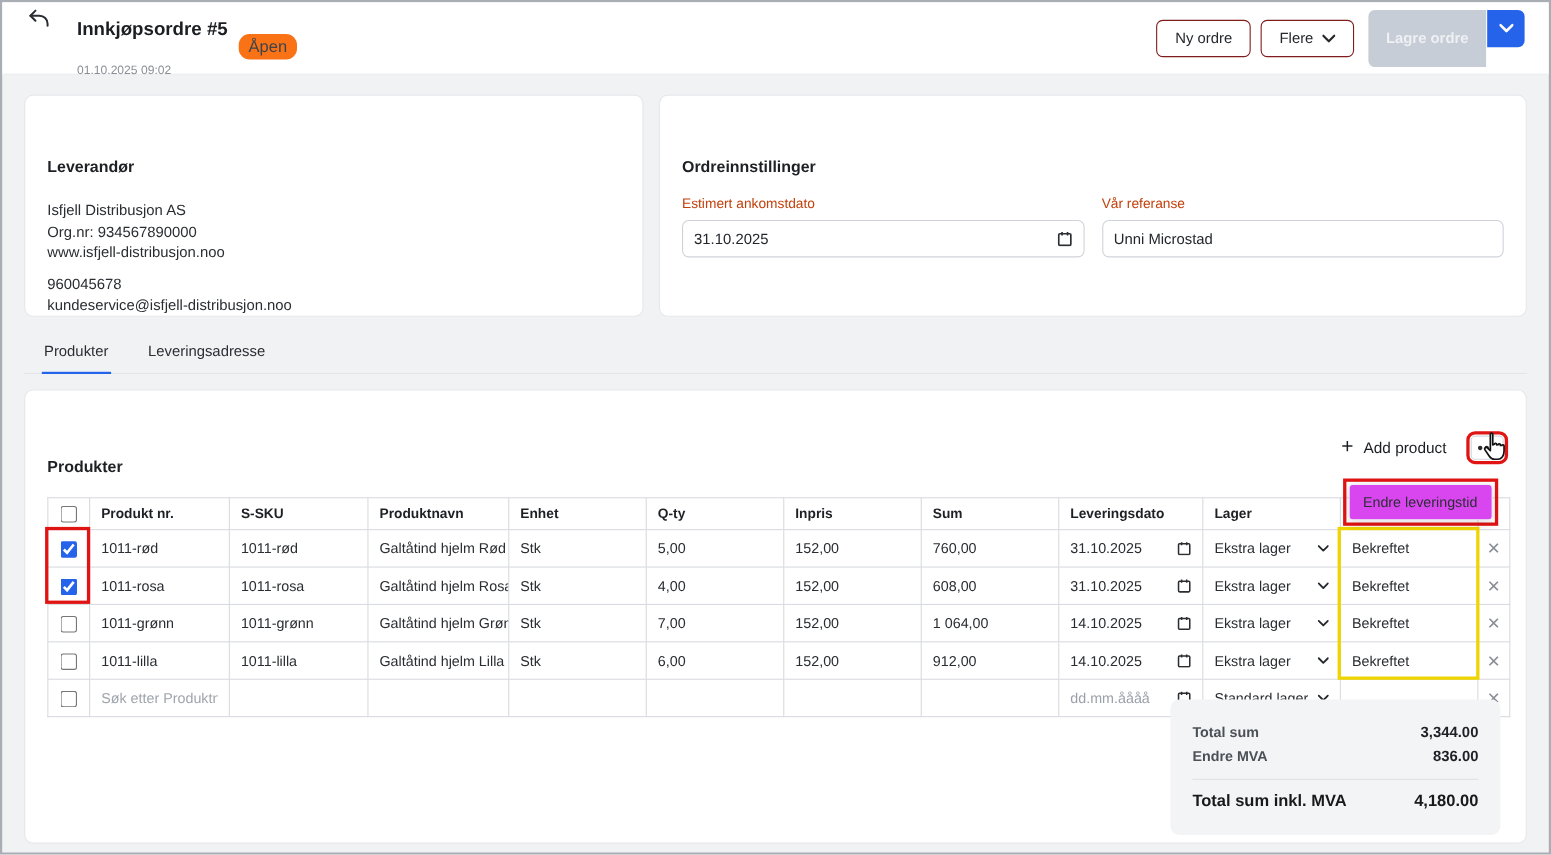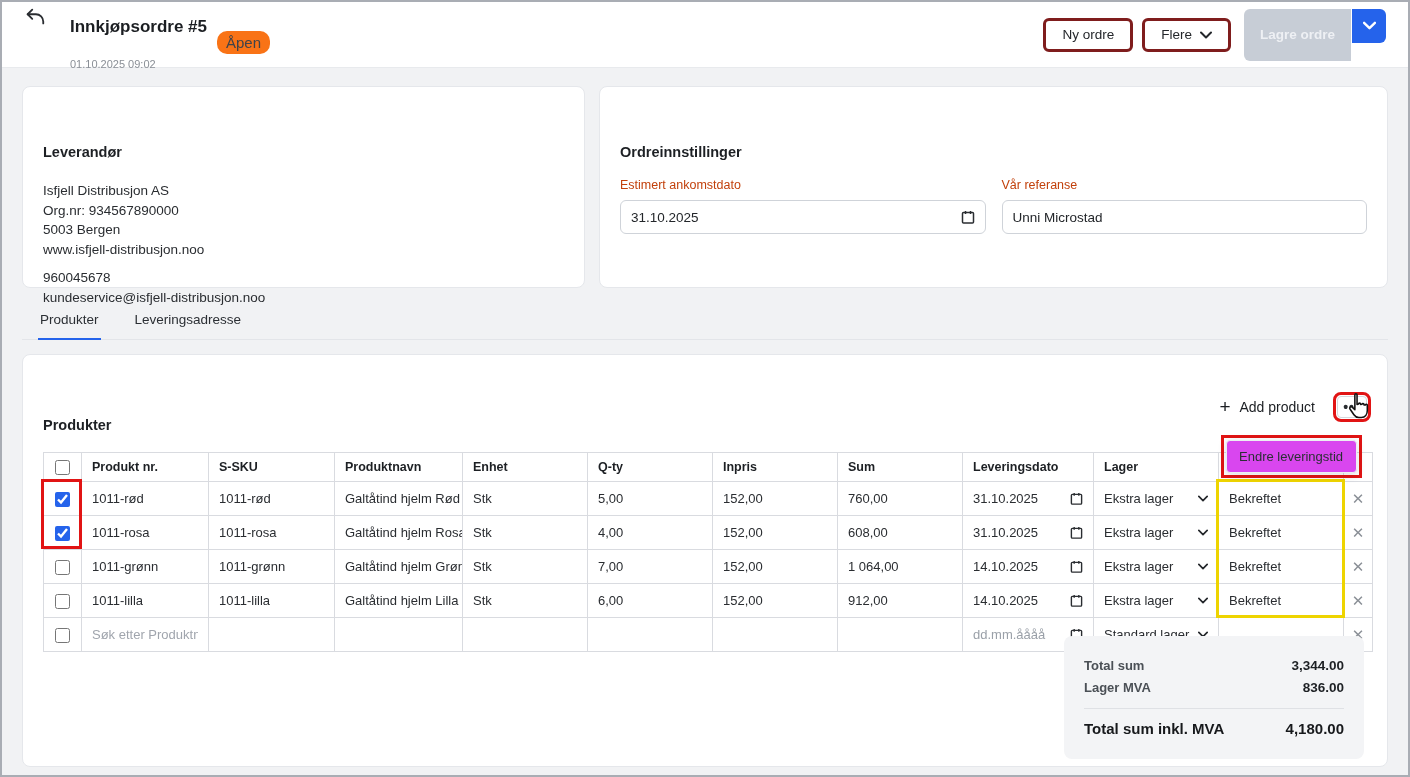--- a/index.html
+++ b/index.html
@@ -12,21 +12,21 @@
   .frame{width:1410px;height:777px;border:2px solid #a9adb4;background:var(--bg);overflow:hidden;position:relative;}
   
   header{background:#fff;height:66px;border-bottom:1px solid #e8eaed;display:flex;align-items:center;justify-content:space-between;padding:0 22px;}
   .hdr-left{display:flex;align-items:flex-start;gap:24px;}
   .back-btn{background:none;border:none;cursor:pointer;margin-top:6px;}
   .title-row{display:flex;align-items:center;gap:10px;}
   h1{font-size:17px;font-weight:bold;color:#1b1e22;}
   .badge{background:#f97316;color:#3f434a;font-size:15px;padding:3px 9px;border-radius:10px;margin-top:31px;}
   .timestamp{font-size:11px;color:#8a8f96;margin-top:4px;}
   .hdr-actions{display:flex;align-items:center;gap:9px;}
-  .btn{background:#fff;border:3px solid #7f1d1d;border-radius:6px;height:34px;padding:0 16px;font-size:13.5px;color:#24272b;display:flex;align-items:center;gap:8px;cursor:pointer;}
+  .btn{background:#fff;border:1px solid #7f1d1d;border-radius:6px;height:34px;padding:0 16px;font-size:13.5px;color:#24272b;display:flex;align-items:center;gap:8px;cursor:pointer;}
   .save-group{display:flex;gap:1px;margin-left:4px;}
   .btn-save{background:#c7cdd6;color:#eef0f4;border:none;border-radius:6px 0 0 6px;height:52px;padding:0 16px;font-size:13.5px;font-weight:bold;}
   .btn-caret{background:var(--blue);border:none;border-radius:0 6px 6px 0;height:34px;width:34px;display:flex;align-items:center;justify-content:center;cursor:pointer;}
   
   main{padding:0 20px;}
   .cards-row{display:flex;gap:14px;margin-top:18px;}
   .card{background:#fff;border:1px solid var(--card-bd);border-radius:8px;padding:20px;}
   .card h2{font-size:14.5px;font-weight:bold;color:#1d2024;margin-top:37px;}
   .supplier{width:563px;height:202px;}
   .supplier p{font-size:13.5px;color:#2a2d31;line-height:19.5px;}
@@ -127,21 +127,20 @@
     </div>
   </header>
 
   <main>
     <div class="cards-row">
       <section class="card supplier">
         <h2>Leverandør</h2>
         <div class="block1">
           <p>Isfjell Distribusjon AS</p>
           <p>Org.nr: 934567890000</p>
-          <p>5003 Bergen</p>
           <p>www.isfjell-distribusjon.noo</p>
         </div>
         <div class="block2">
           <p>960045678</p>
           <p>kundeservice@isfjell-distribusjon.noo</p>
         </div>
       </section>
 
       <section class="card settings">
         <h2>Ordreinnstillinger</h2>
@@ -399,21 +398,21 @@
           </div>
         </div>
       </div>
 
       <div class="totals">
         <div class="t-row">
           <span class="t-label">Total sum</span>
           <span class="t-val">3,344.00</span>
         </div>
         <div class="t-row">
-          <span class="t-label">Lager MVA</span>
+          <span class="t-label">Endre MVA</span>
           <span class="t-val">836.00</span>
         </div>
         <div class="t-div"></div>
         <div class="t-row t-big">
           <span class="t-label">Total sum inkl. MVA</span>
           <span class="t-val">4,180.00</span>
         </div>
       </div>
 
       <div class="cursor">

